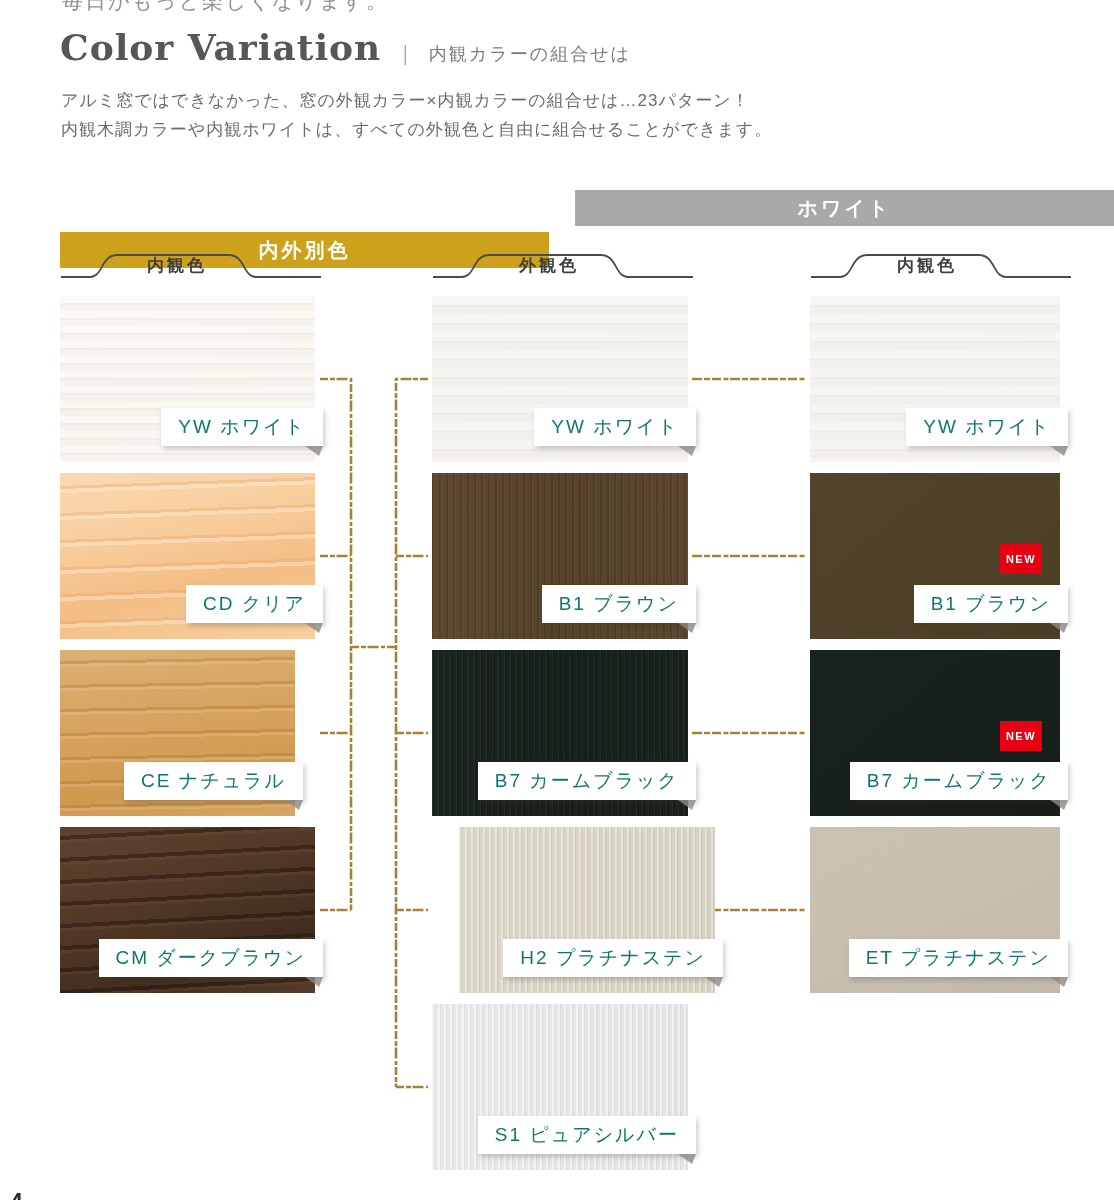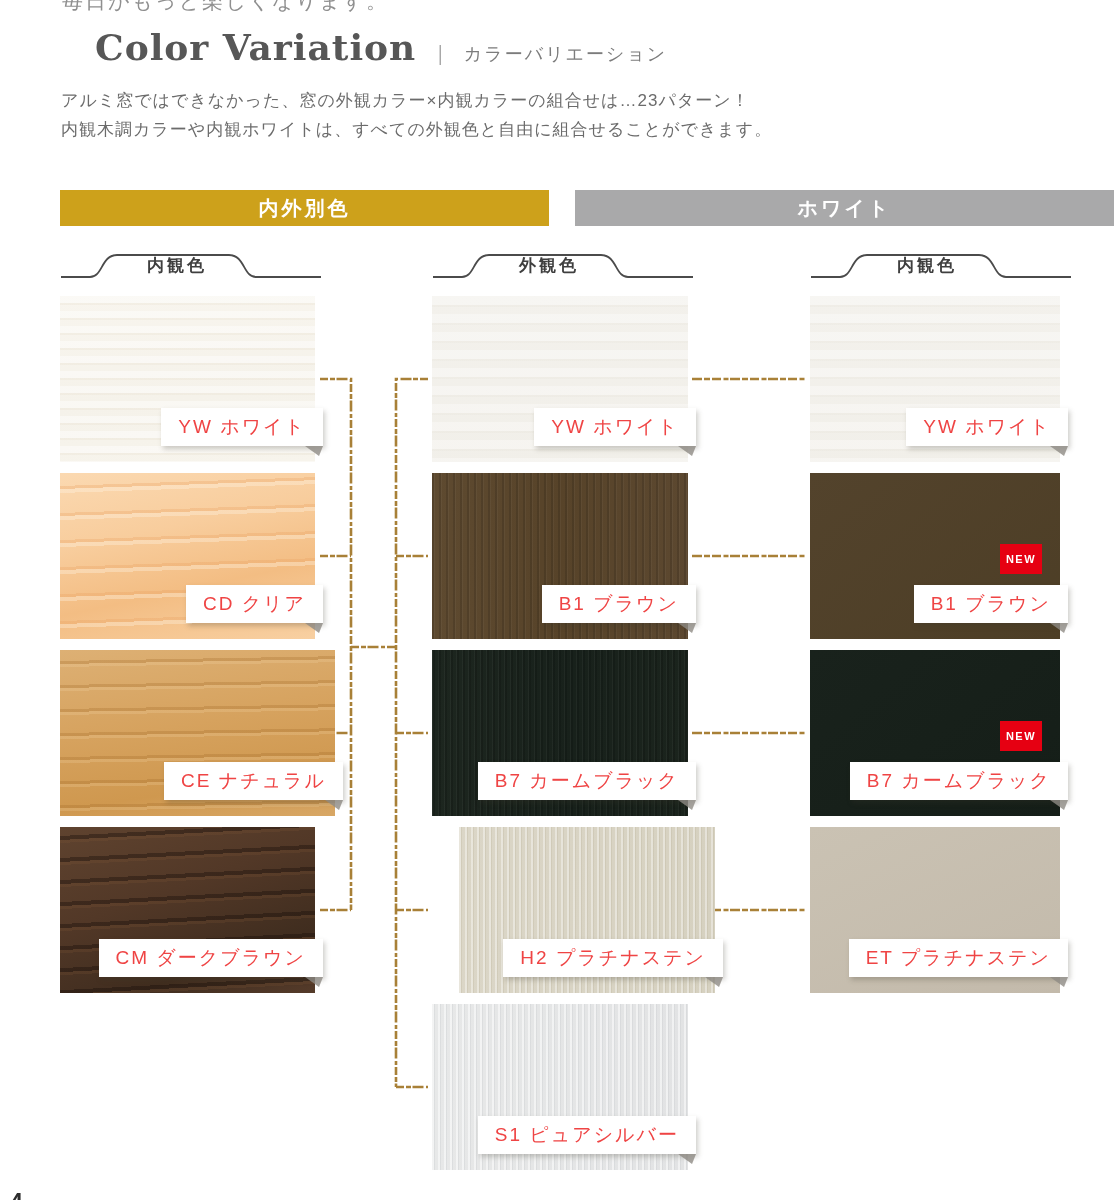--- a/index.html
+++ b/index.html
@@ -17,56 +17,56 @@
     white-space:nowrap;
   }
 
   
   .title-row {
     position:absolute; left:60px; top:26px;
     display:flex; align-items:baseline; gap:14px; white-space:nowrap;
   }
   .title-en {
     font-family:"DejaVu Serif", serif; font-weight:700;
-    font-size:36px; color:#575757; letter-spacing:1px;margin-left:35px;
+    font-size:36px; color:#575757; letter-spacing:1px;
   }
   .title-sep { font-size:20px; color:#9a9a9a; font-weight:400; }
   .title-ja { font-size:18px; color:#7c7c7c; letter-spacing:2px; }
 
   .desc {
     position:absolute; left:61px; top:86px;
     font-size:17px; line-height:29px; color:#6b6b6b; letter-spacing:1px;
     white-space:nowrap;
   }
 
   
   .bar {
     position:absolute; top:190px; height:36px;
     display:flex; align-items:center; justify-content:center;
     color:#ffffff; font-size:20px; font-weight:700; letter-spacing:3px;
   }
-  .bar-left  { left:60px;  width:489px; }
+  .bar-left  { left:60px;  width:489px;margin-top:42px; }
   .bar-right { left:575px; width:539px; }
 
   
   .tab { position:absolute; top:251px; width:262px; height:28px; }
   .tab svg { position:absolute; left:0; top:0; }
   .tab .tab-text {
     position:absolute; left:60px; top:3px; width:114px; height:23px;
     display:flex; align-items:center; justify-content:center;
     font-size:17px; font-weight:700; color:#3f3f3f; letter-spacing:3px;
     white-space:nowrap;
   }
 
   
   .swatch { position:absolute; height:166px; }
   .swatch-label {
     position:absolute; right:-8px; bottom:16px; height:38px;
     background:#ffffff; padding:0 17px; line-height:38px;
-    font-size:19px; color:#ef4444; letter-spacing:2px; white-space:nowrap;
+    font-size:19px; color:#0f766e; letter-spacing:2px; white-space:nowrap;
     box-shadow:2px 3px 5px rgba(60,55,45,0.25);
   }
   .label-fold {
     position:absolute; right:0; bottom:-10px; width:18px; height:10px;
     background:#8e8b84;
     clip-path:polygon(0 0, 100% 0, 78% 100%);
     opacity:.8;
   }
   .new-badge {
     position:absolute; right:18px; bottom:65px; width:42px; height:30px;
@@ -118,21 +118,21 @@
 </head>
 <body>
 
 <div class="page">
 
   <div class="top-clip">毎日がもっと楽しくなります。</div>
 
   <div class="title-row">
     <span class="title-en">Color Variation</span>
     <span class="title-sep">｜</span>
-    <span class="title-ja">カラーバリエーション</span>
+    <span class="title-ja">内観カラーの組合せは</span>
   </div>
 
   <div class="desc">
     <div>アルミ窓ではできなかった、窓の外観カラー×内観カラーの組合せは…23パターン！</div>
     <div>内観木調カラーや内観ホワイトは、すべての外観色と自由に組合せることができます。</div>
   </div>
 
   <div class="bar bar-left" style="background: rgb(205, 161, 27);">内外別色</div>
   <div class="bar bar-right" style="background: rgb(169, 169, 170);">ホワイト</div>
 
@@ -176,21 +176,21 @@
     </g>
   </svg>
 
   <div id="grid">
       <div class="swatch tx-white-warm" style="left: 60px; top: 296px; width: 255px; background-color: rgb(247, 244, 237);">
         <div class="swatch-label">YW ホワイト<i class="label-fold"></i></div>
       </div>
       <div class="swatch tx-wood-clear" style="left: 60px; top: 473px; width: 255px; background-color: rgb(246, 199, 149);">
         <div class="swatch-label">CD クリア<i class="label-fold"></i></div>
       </div>
-      <div class="swatch tx-wood-natural" style="left: 60px; top: 650px; width: 275px; background-color: rgb(213, 162, 95);">
+      <div class="swatch tx-wood-natural" style="left: 60px; top: 650px; width: 235px; background-color: rgb(213, 162, 95);">
         <div class="swatch-label">CE ナチュラル<i class="label-fold"></i></div>
       </div>
       <div class="swatch tx-wood-dark" style="left: 60px; top: 827px; width: 255px; background-color: rgb(84, 57, 42);">
         <div class="swatch-label">CM ダークブラウン<i class="label-fold"></i></div>
       </div>
       <div class="swatch tx-white-cool" style="left: 432px; top: 296px; width: 256px; background-color: rgb(242, 240, 234);">
         <div class="swatch-label">YW ホワイト<i class="label-fold"></i></div>
       </div>
       <div class="swatch tx-grain-brown" style="left: 432px; top: 473px; width: 256px; background-color: rgb(89, 69, 44);">
         <div class="swatch-label">B1 ブラウン<i class="label-fold"></i></div>

